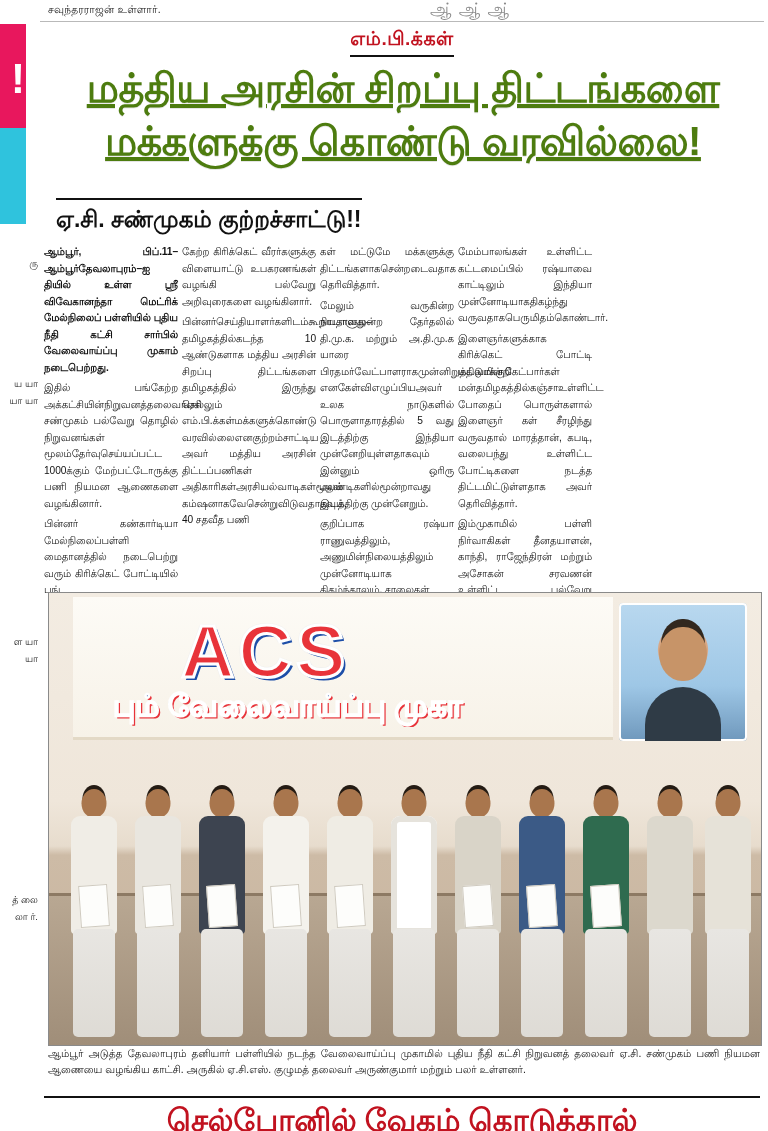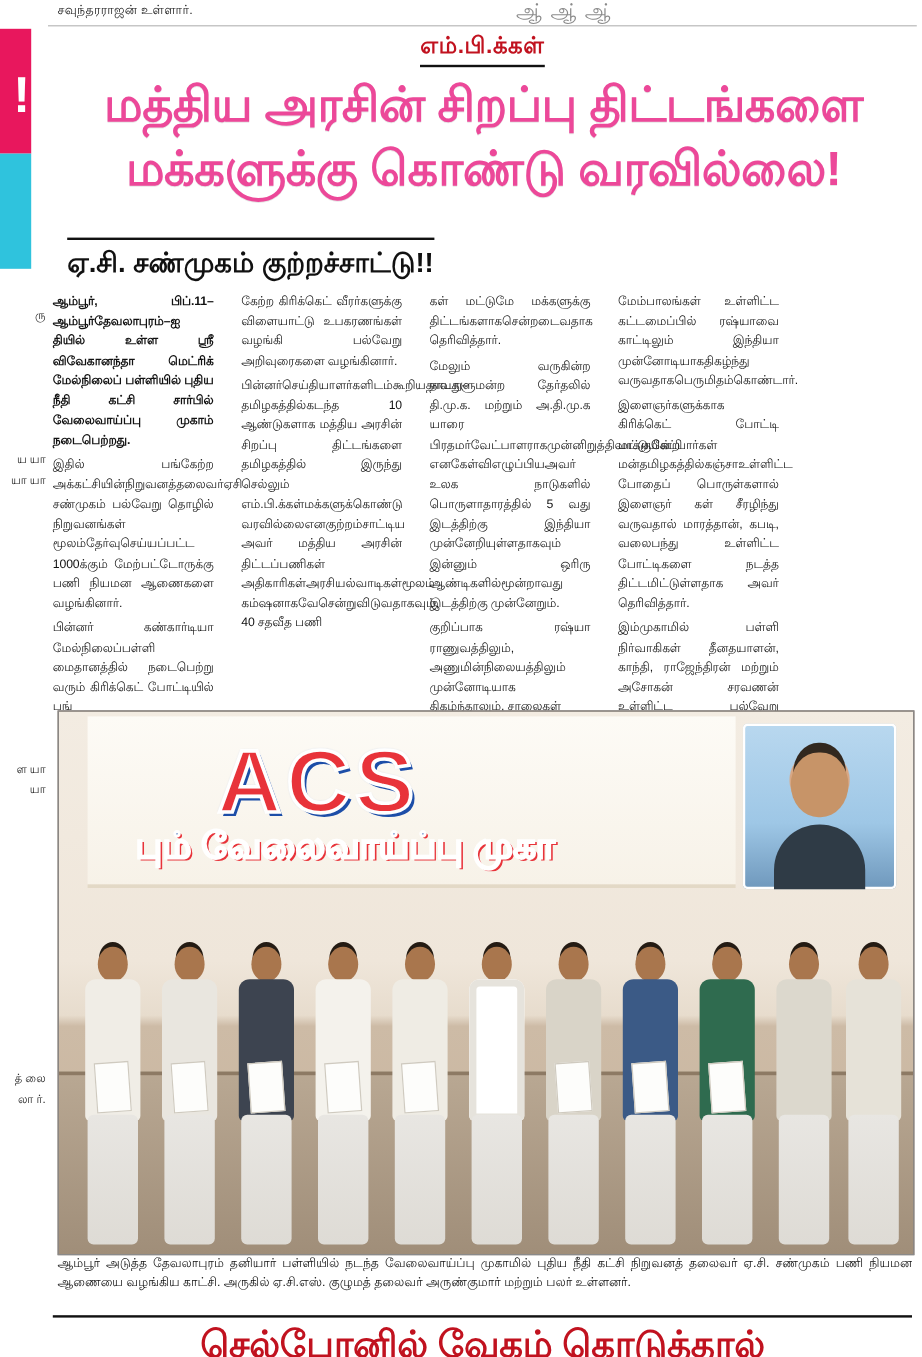--- a/index.html
+++ b/index.html
@@ -124,26 +124,27 @@
     border-bottom: 2px solid #111;
   }
 
   
   .headline {
     position: absolute;
     left: 44px;
     top: 62px;
     width: 718px;
     text-align: center;
-    color: #ec4899;
+    color: #4d7c0f;
     font-weight: bold;
     font-size: 40px;
     line-height: 1.33;
     letter-spacing: -0.5px;
     text-shadow: 0 1px 0 rgba(0,0,0,0.10);
+    text-decoration: underline;
   }
   .headline .l2 { display: block; }
 
   .subhead-wrap {
     position: absolute;
     left: 56px;
     top: 198px;
     width: 718px;
     text-align: left;
   }
@@ -157,21 +158,21 @@
   }
 
   
   .cols {
     position: absolute;
     left: 44px;
     top: 244px;
     width: 716px;
     height: 340px;
     display: flex;
-    gap: 23px;
+    gap: 4px;
   }
   .col {
     width: 134px;
     font-size: 10.2px;
     line-height: 1.62;
     text-align: justify;
     color: #111;
     letter-spacing: -0.1px;
     hyphens: none;
   }

